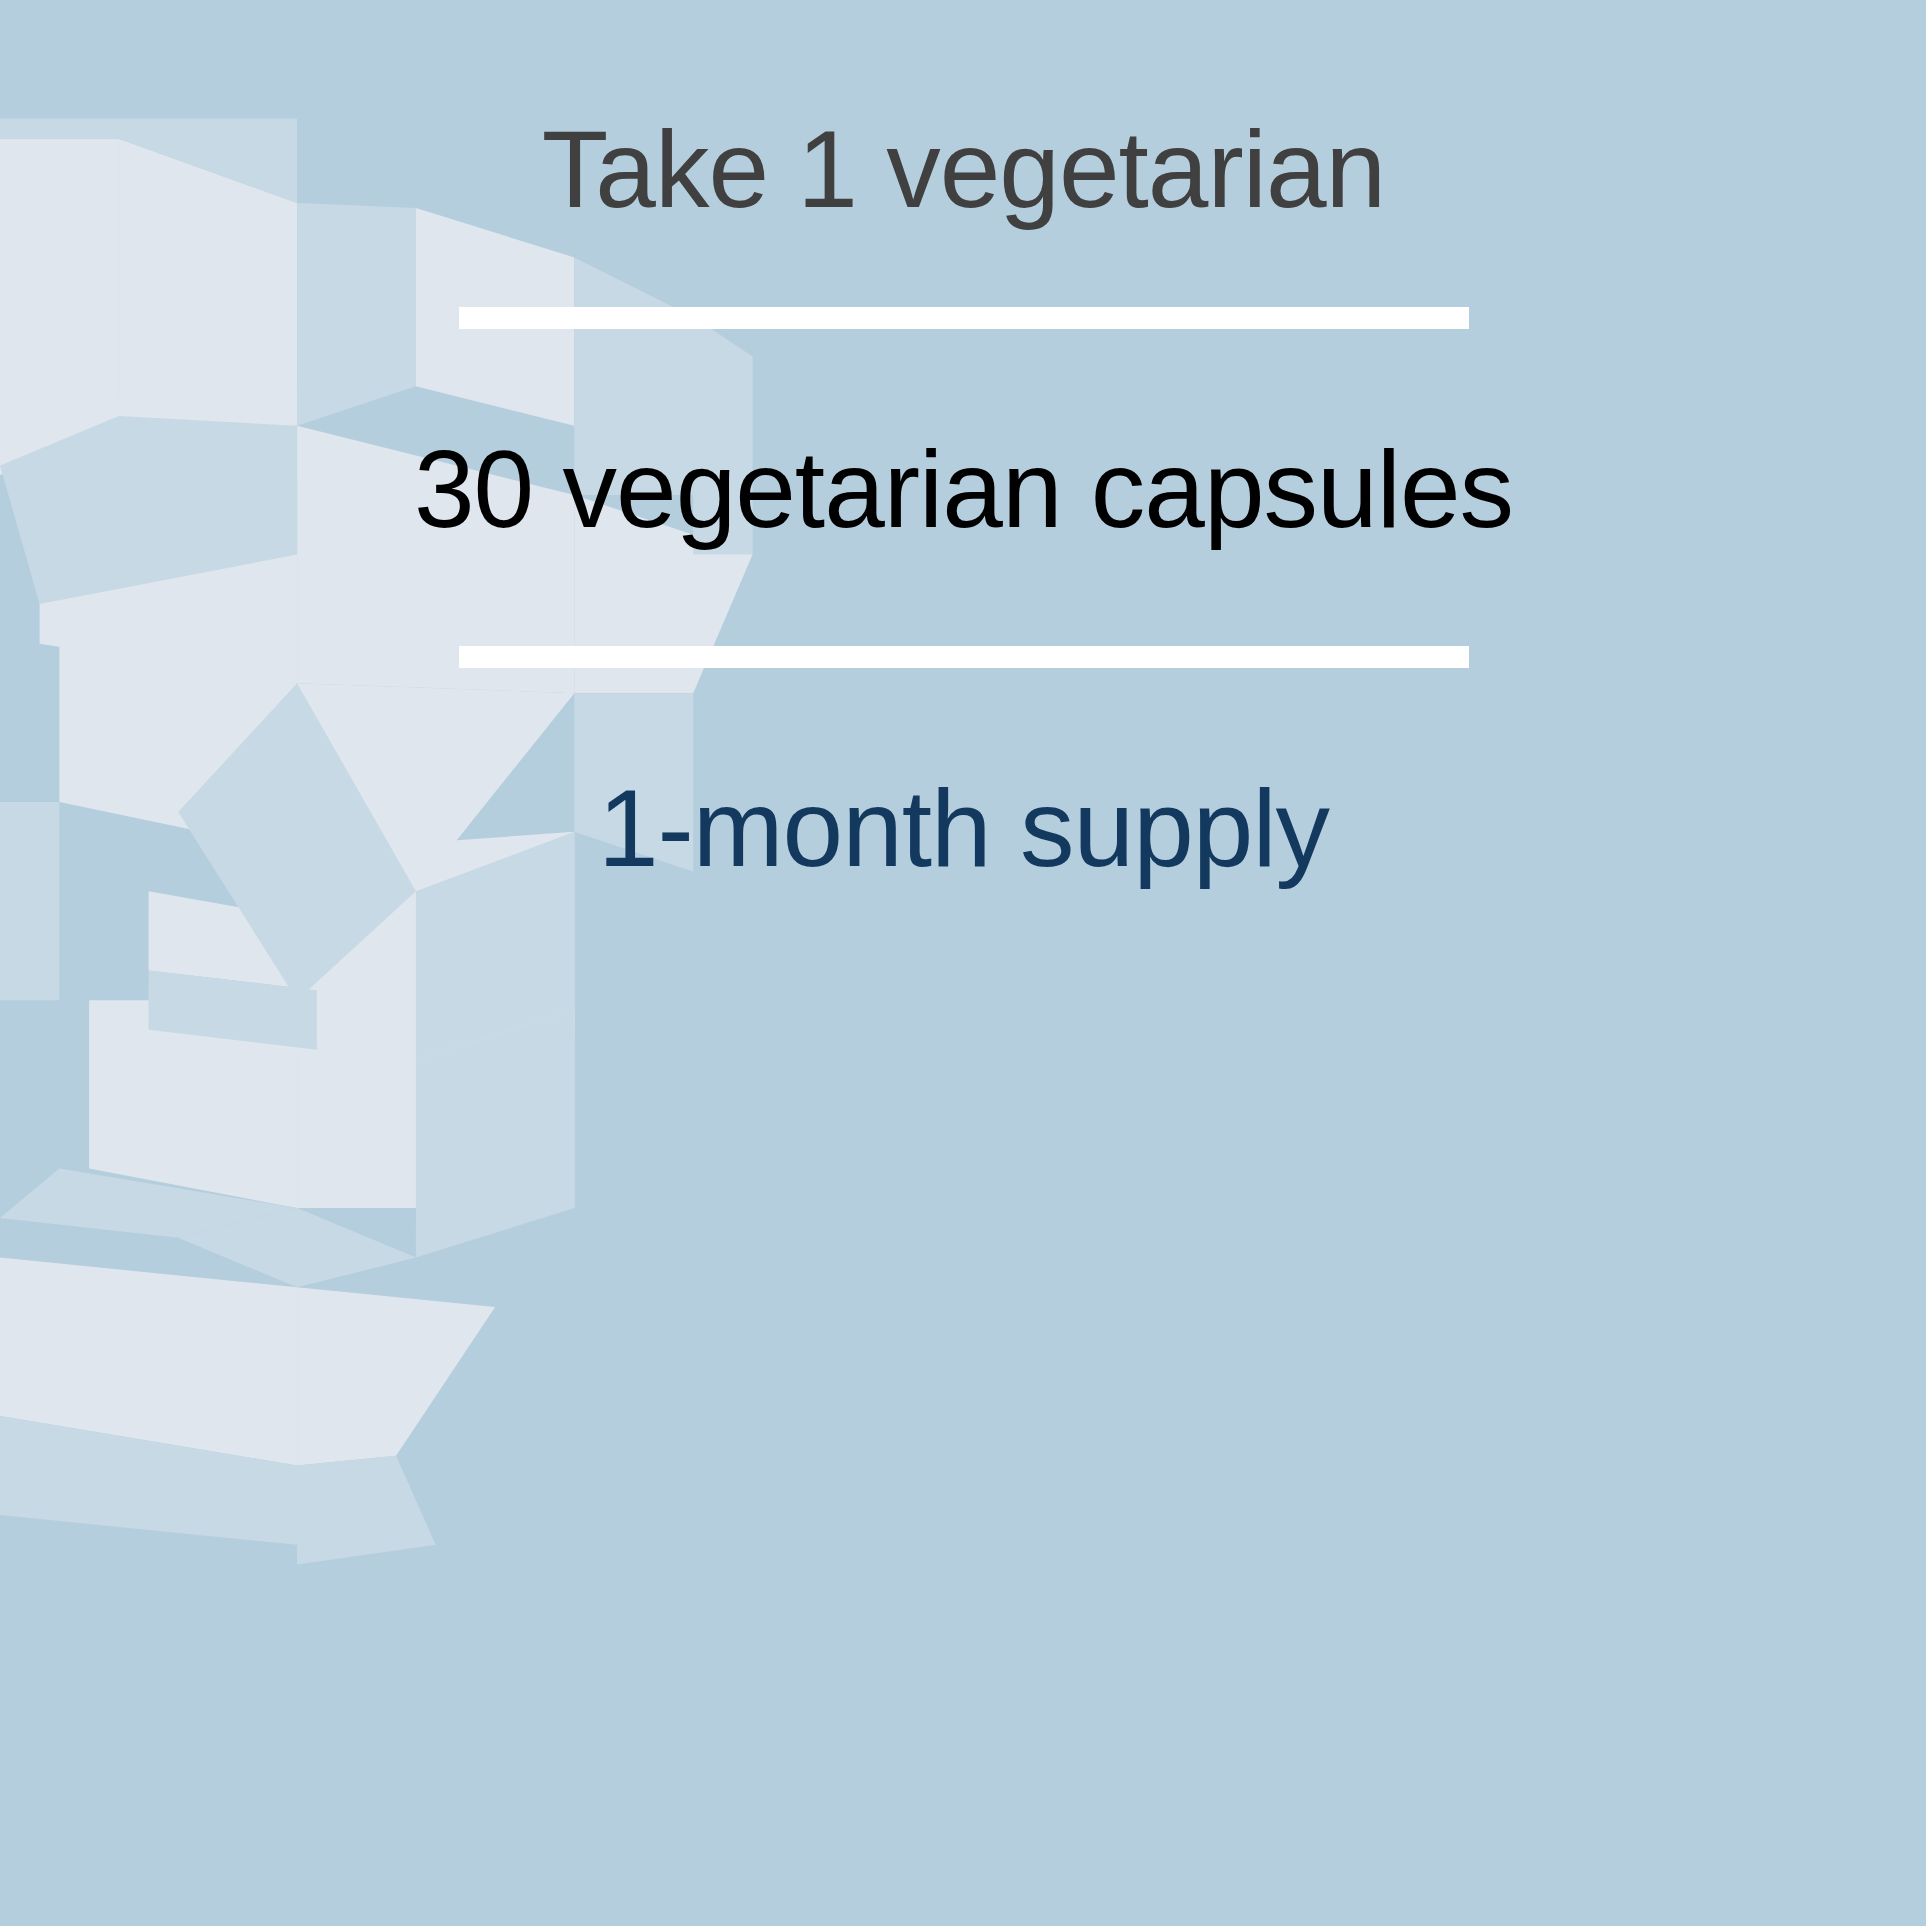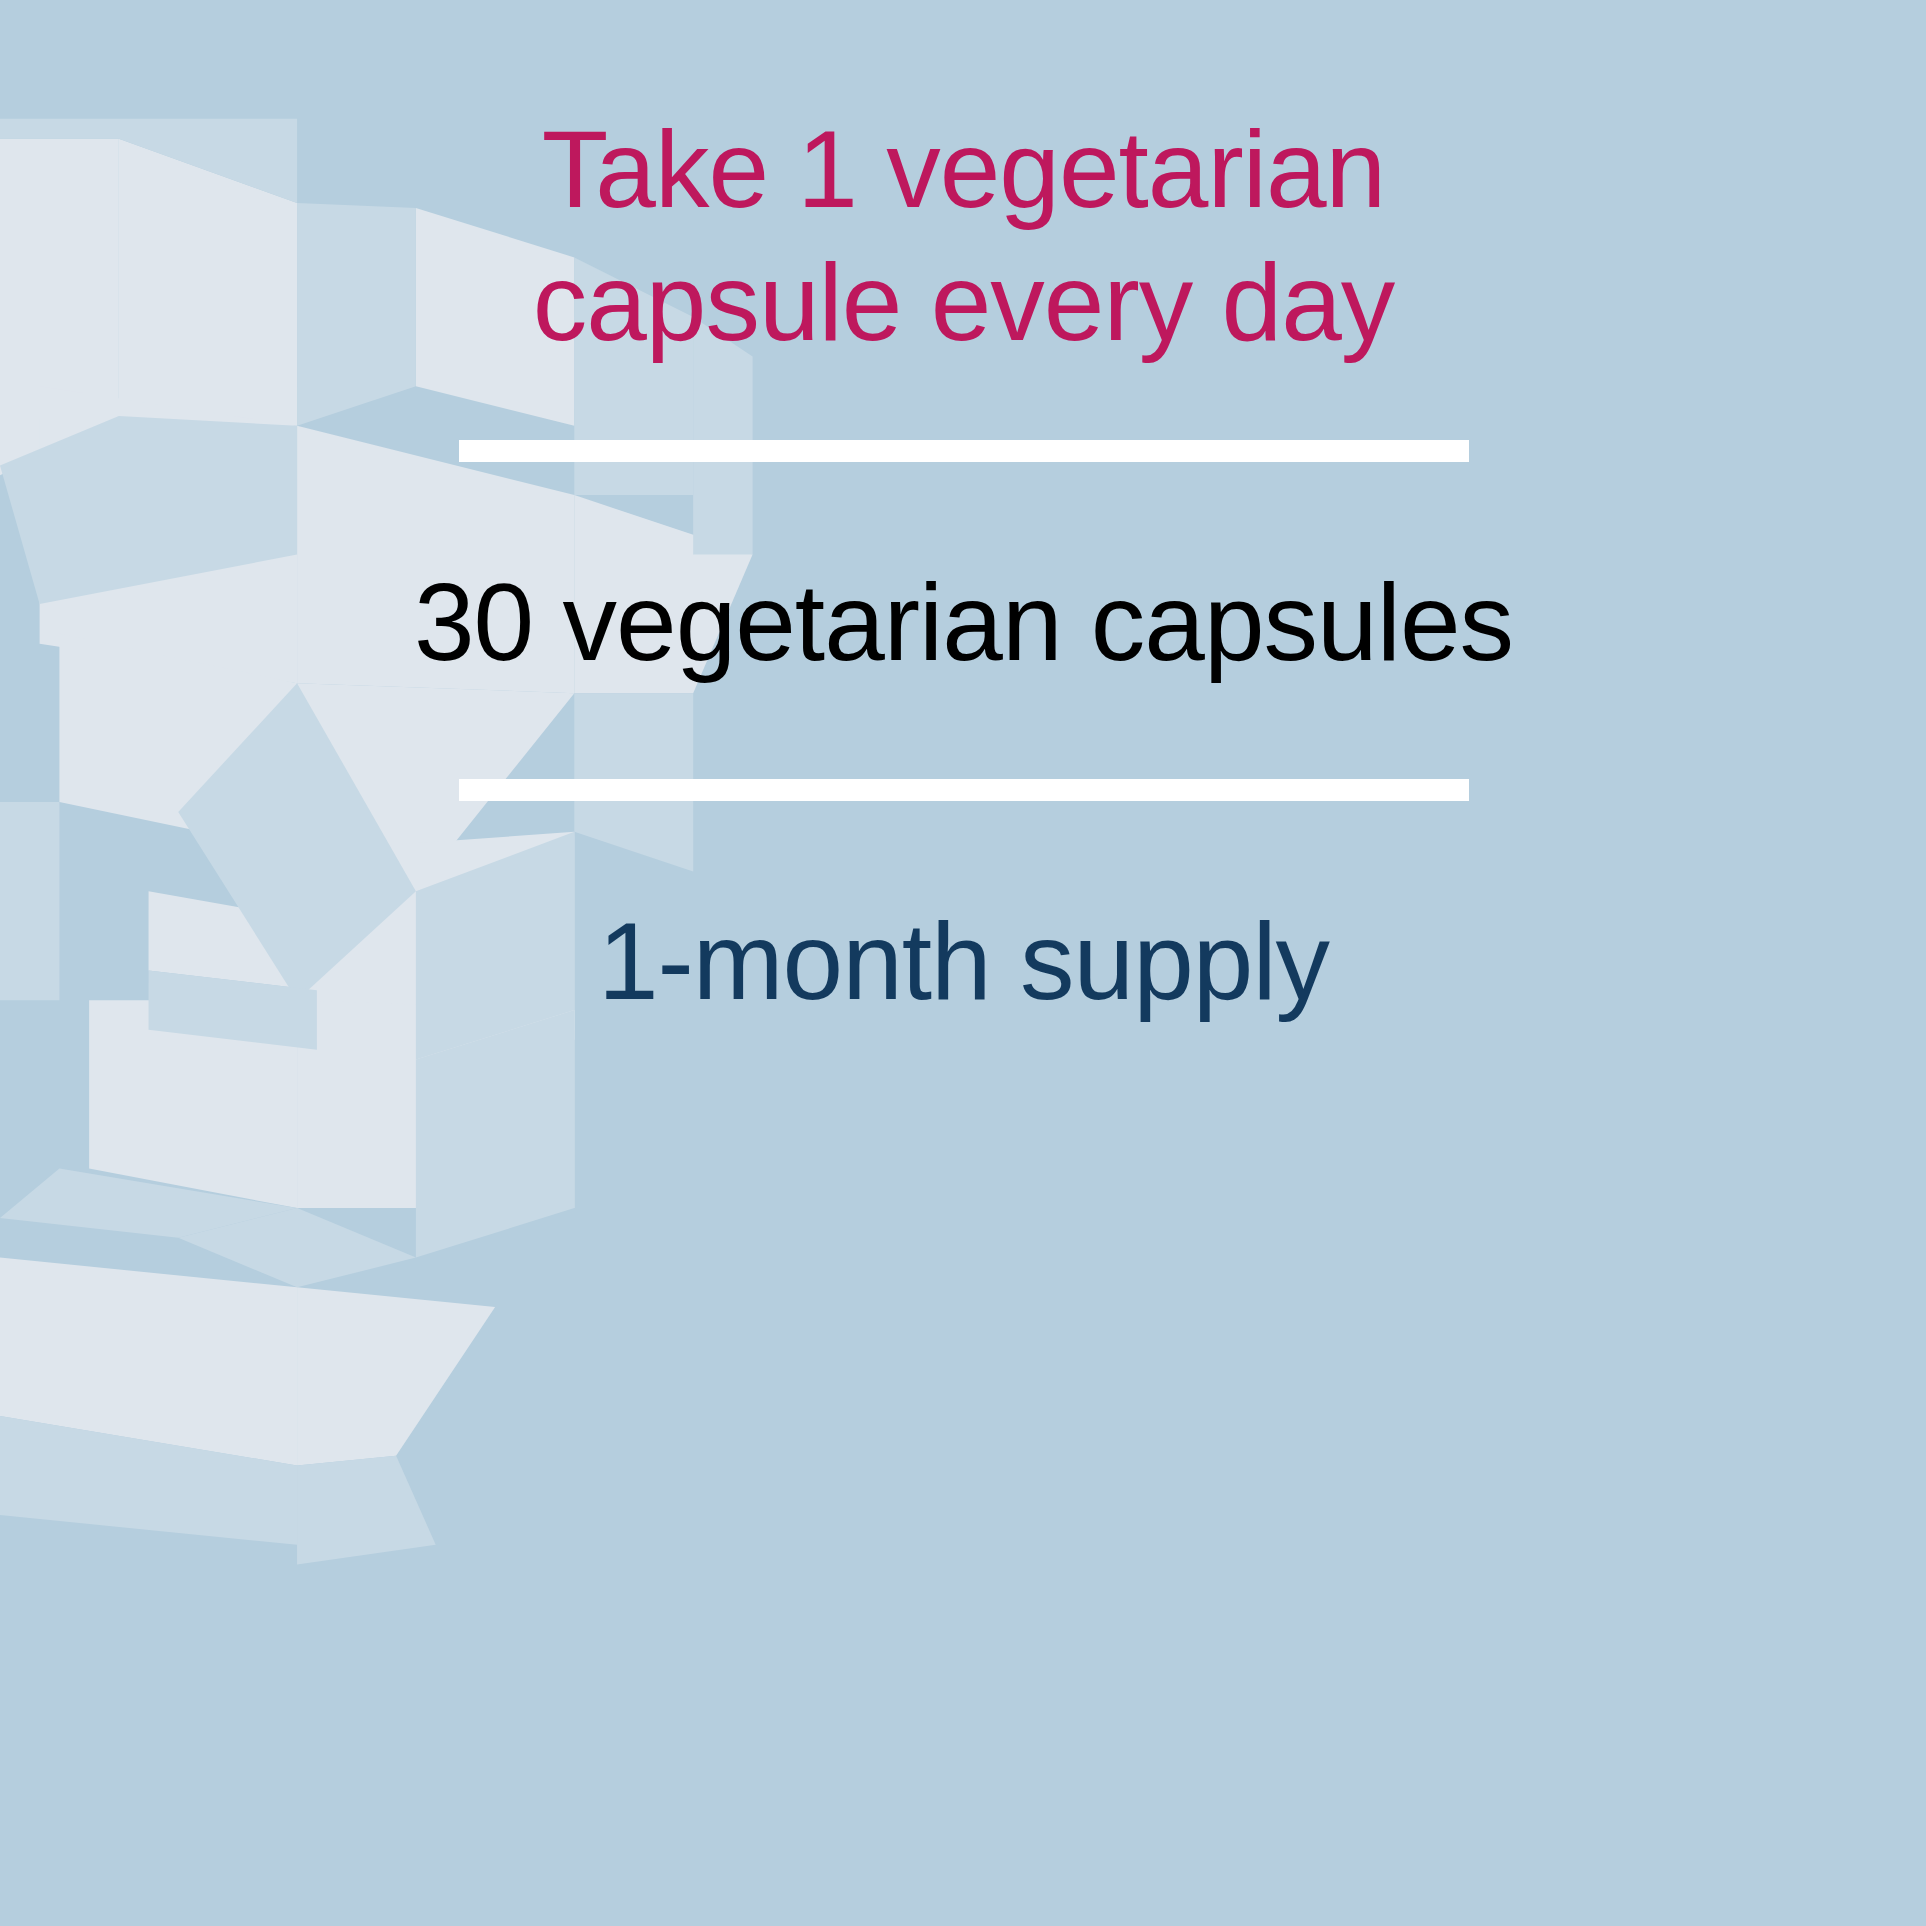--- a/index.html
+++ b/index.html
@@ -56,21 +56,21 @@
     color: #133a5e;
     font-size: 117px;
     font-weight: normal;
     line-height: 1.12;
     letter-spacing: -1px;
     margin: 18px 0 0 0;
     padding: 0 40px;
   }
 
   .dosage {
-    color: #be185d;
+    color: #404040;
     font-size: 109px;
     font-weight: normal;
     line-height: 1.22;
     letter-spacing: -1px;
     text-align: center;
     margin: 103px 0 0 0;
     max-width: 1247px;
   }
 
   .divider {
@@ -143,21 +143,20 @@
       <polygon points="150,980 320,1000 320,1060 150,1040"></polygon>
       <polygon points="700,320 760,360 760,560 700,560"></polygon>
     </g>
   </svg>
 
   <div class="content">
 
 
     <p class="dosage">
       <span>Take 1 vegetarian</span><br>
-      <span>capsule every day</span>
     </p>
 
     <hr class="divider divider-one">
 
     <p class="count">30 vegetarian capsules</p>
 
     <hr class="divider divider-two">
 
     <p class="supply">1-month supply</p>
 

